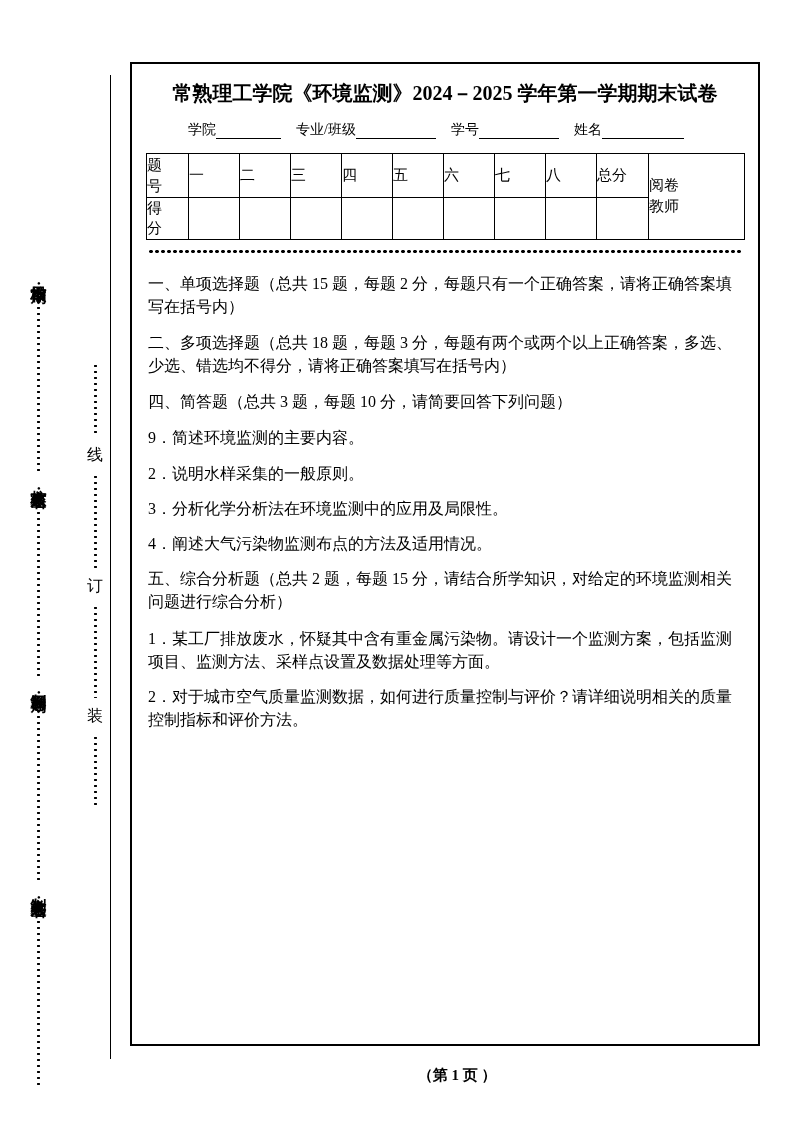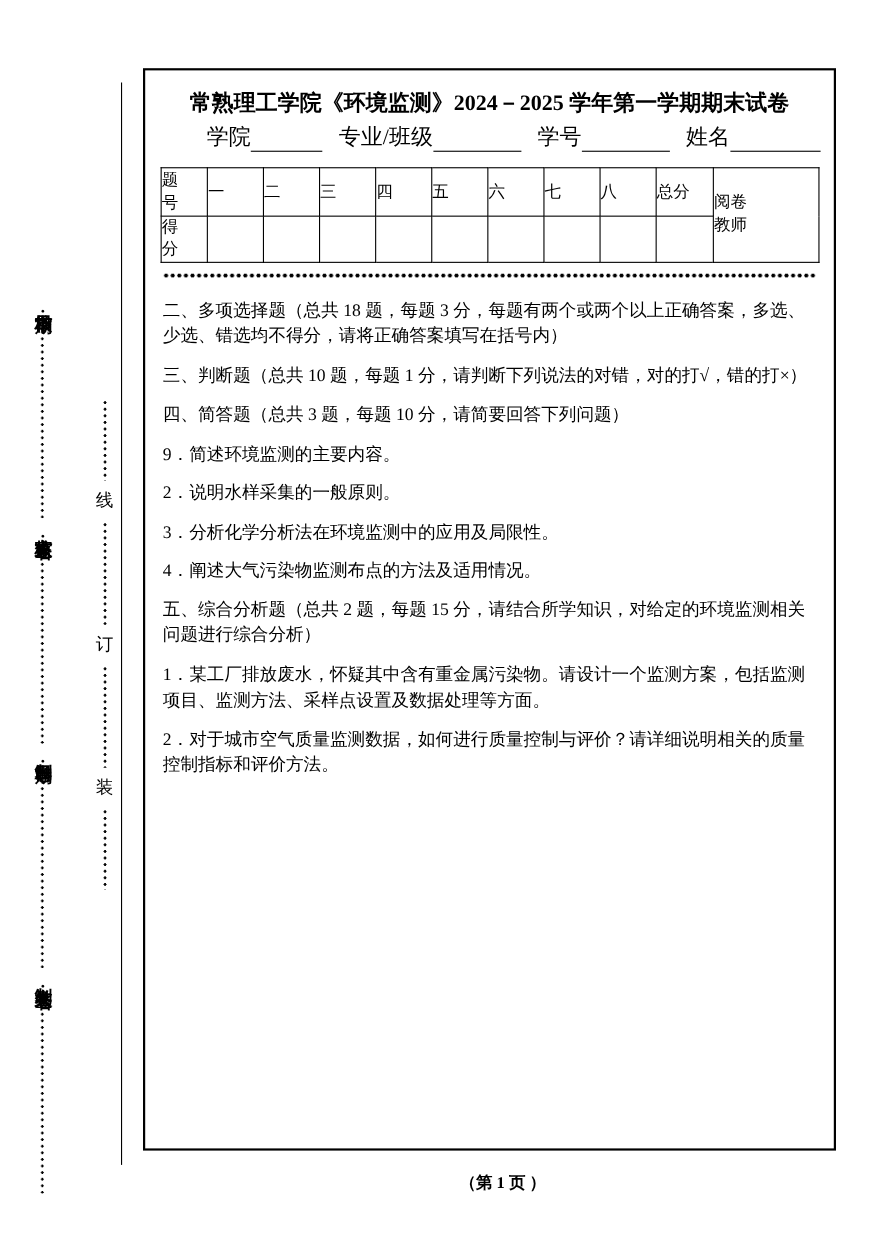--- a/index.html
+++ b/index.html
@@ -36,21 +36,21 @@
 
   
   .exam-box{
     position:absolute; left:130px; top:62px; width:630px; height:984px;
     border:2px solid #000; padding:16px 14px 0 14px;
   }
   .exam-title{
     text-align:center; font-weight:bold; font-size:20px; white-space:nowrap;
   }
   .form-line{
-    margin-top:4px; padding-left:42px; font-size:20px; white-space:nowrap;
+    margin-top:14px; padding-left:42px; font-size:14px; white-space:nowrap;
   }
   .f-label{ display:inline-block; }
   .f-line{
     display:inline-block; border-bottom:1px solid #000; height:1.05em;
     vertical-align:bottom; margin-right:15px;
   }
 
   table.score{
     border-collapse:collapse; width:598px; margin:14px auto 0 auto;
     table-layout:fixed; font-size:15px;
@@ -149,22 +149,22 @@
         <td></td>
         <td></td>
         <td></td>
       </tr>
     </tbody>
   </table>
 
   <div class="dot-sep"></div>
 
   <div class="questions">
+    <p class="q-block">一、单项选择题（总共 15 题，每题 2 分，每题只有一个正确答案，请将正确答案填写在括号内）</p>
     <p class="q-block">二、多项选择题（总共 18 题，每题 3 分，每题有两个或两个以上正确答案，多选、少选、错选均不得分，请将正确答案填写在括号内）</p>
-    <p class="q-block">三、判断题（总共 10 题，每题 1 分，请判断下列说法的对错，对的打√，错的打×）</p>
     <p class="q-block">四、简答题（总共 3 题，每题 10 分，请简要回答下列问题）</p>
     <p class="q-item">9．简述环境监测的主要内容。</p>
     <p class="q-item">2．说明水样采集的一般原则。</p>
     <p class="q-item">3．分析化学分析法在环境监测中的应用及局限性。</p>
     <p class="q-item">4．阐述大气污染物监测布点的方法及适用情况。</p>
     <p class="q-block">五、综合分析题（总共 2 题，每题 15 分，请结合所学知识，对给定的环境监测相关问题进行综合分析）</p>
     <p class="q-item">1．某工厂排放废水，怀疑其中含有重金属污染物。请设计一个监测方案，包括监测项目、监测方法、采样点设置及数据处理等方面。</p>
     <p class="q-item">2．对于城市空气质量监测数据，如何进行质量控制与评价？请详细说明相关的质量控制指标和评价方法。</p>
   </div>
 

